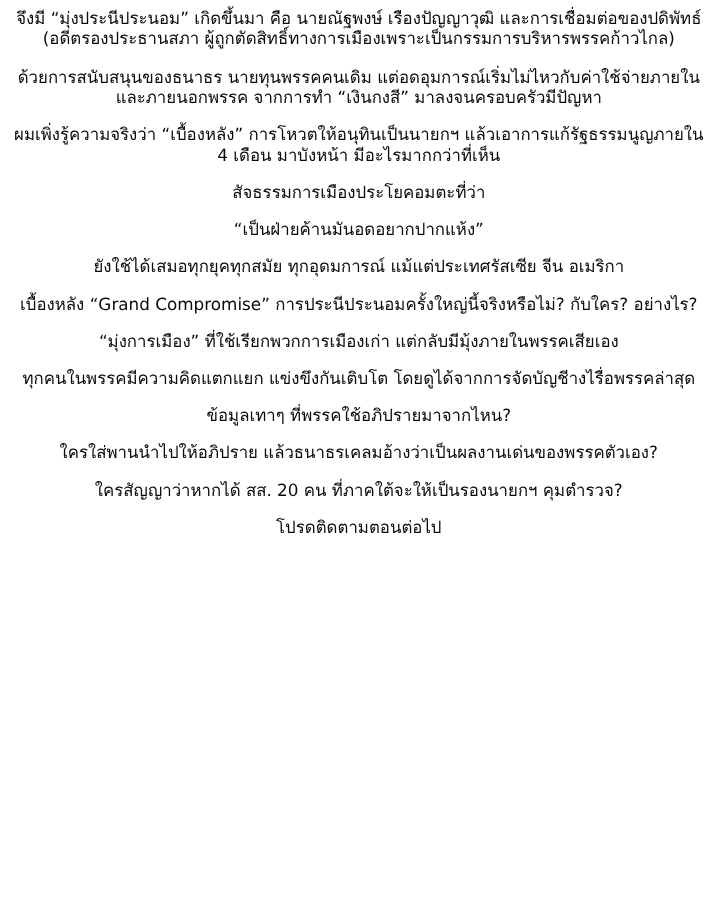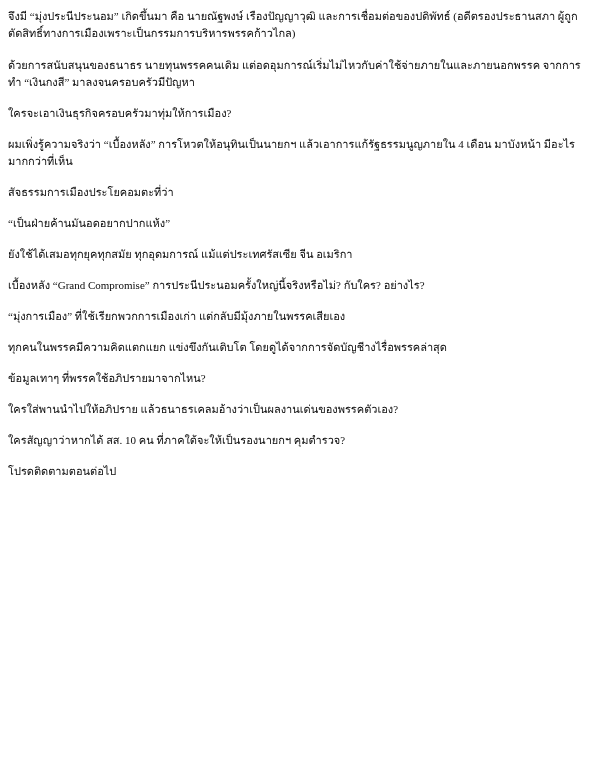--- a/index.html
+++ b/index.html
@@ -15,44 +15,42 @@
     color: #000000;
   }
   .page {
     width: 600px;
     height: 767px;
     box-sizing: border-box;
     padding: 8px 10px 0 8px;
     background: #ffffff;
   }
   .para {
-    font-size: 11px;
+    font-size: 14px;
     line-height: 17px;
     color: #0a0a0a;
     margin: 0 0 14px 0;
-    text-align: left;
+    text-align: center;
     white-space: pre-wrap;
     word-break: break-word;
-    font-family: Liberation Serif, serif;
   }
   .para.first {
     margin-bottom: 15px;
   }
 </style>
 </head>
 <body>
 
 <div class="page">
   <p class="para first">จึงมี “มุ่งประนีประนอม” เกิดขึ้นมา คือ นายณัฐพงษ์ เรืองปัญญาวุฒิ และการเชื่อมต่อของปดิพัทธ์ (อดีตรองประธานสภา ผู้ถูกตัดสิทธิ์ทางการเมืองเพราะเป็นกรรมการบริหารพรรคก้าวไกล)</p>
   <p class="para">ด้วยการสนับสนุนของธนาธร นายทุนพรรคคนเดิม แต่อดอุมการณ์เริ่มไม่ไหวกับค่าใช้จ่ายภายในและภายนอกพรรค จากการทำ “เงินกงสี” มาลงจนครอบครัวมีปัญหา</p>
-  <p class="para">ใครจะเอาเงินธุรกิจครอบครัวมาทุ่มให้การเมือง?</p>
   <p class="para">ผมเพิ่งรู้ความจริงว่า “เบื้องหลัง” การโหวตให้อนุทินเป็นนายกฯ แล้วเอาการแก้รัฐธรรมนูญภายใน 4 เดือน มาบังหน้า มีอะไรมากกว่าที่เห็น</p>
   <p class="para">สัจธรรมการเมืองประโยคอมตะที่ว่า</p>
   <p class="para">“เป็นฝ่ายค้านมันอดอยากปากแห้ง”</p>
   <p class="para">ยังใช้ได้เสมอทุกยุคทุกสมัย ทุกอุดมการณ์ แม้แต่ประเทศรัสเซีย จีน อเมริกา</p>
   <p class="para">เบื้องหลัง “Grand Compromise” การประนีประนอมครั้งใหญ่นี้จริงหรือไม่? กับใคร? อย่างไร?</p>
   <p class="para">“มุ่งการเมือง” ที่ใช้เรียกพวกการเมืองเก่า แต่กลับมีมุ้งภายในพรรคเสียเอง</p>
   <p class="para">ทุกคนในพรรคมีความคิดแตกแยก แข่งขึงกันเติบโต โดยดูได้จากการจัดบัญชีางไรื่อพรรคล่าสุด</p>
   <p class="para">ข้อมูลเทาๆ ที่พรรคใช้อภิปรายมาจากไหน?</p>
   <p class="para">ใครใส่พานนำไปให้อภิปราย แล้วธนาธรเคลมอ้างว่าเป็นผลงานเด่นของพรรคตัวเอง?</p>
-  <p class="para">ใครสัญญาว่าหากได้ สส. 10 คน ที่ภาคใต้จะให้เป็นรองนายกฯ คุมตำรวจ?</p>
+  <p class="para">ใครสัญญาว่าหากได้ สส. 20 คน ที่ภาคใต้จะให้เป็นรองนายกฯ คุมตำรวจ?</p>
   <p class="para">โปรดติดตามตอนต่อไป</p>
 </div>
 
 </body></html>

